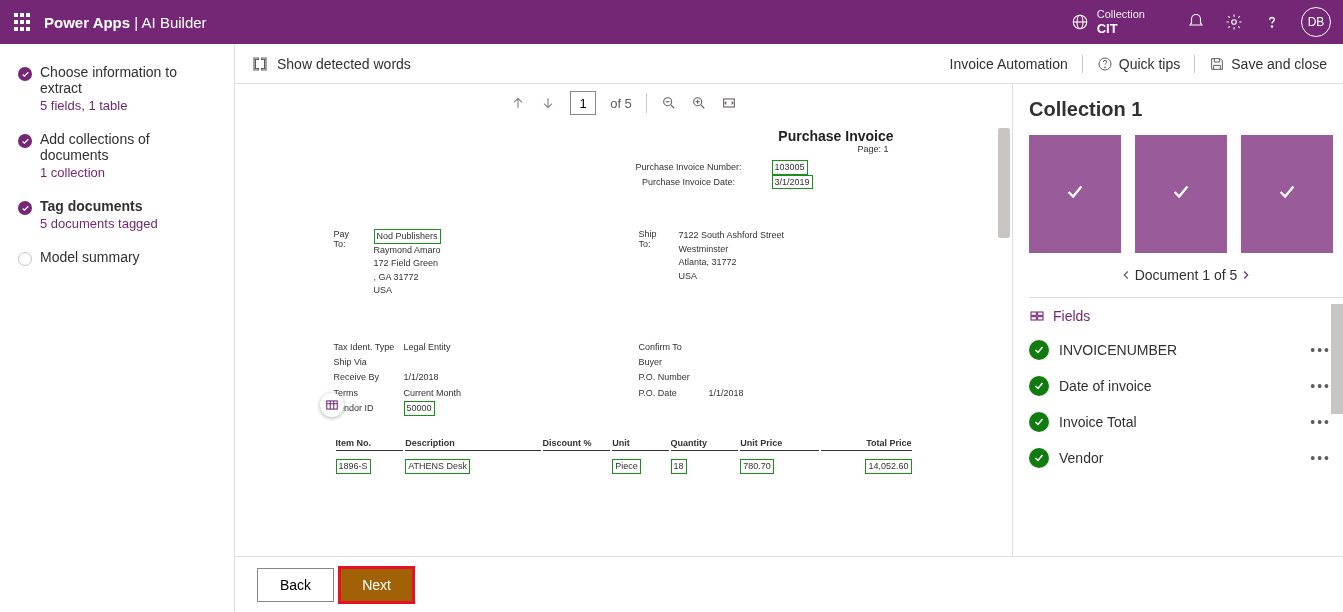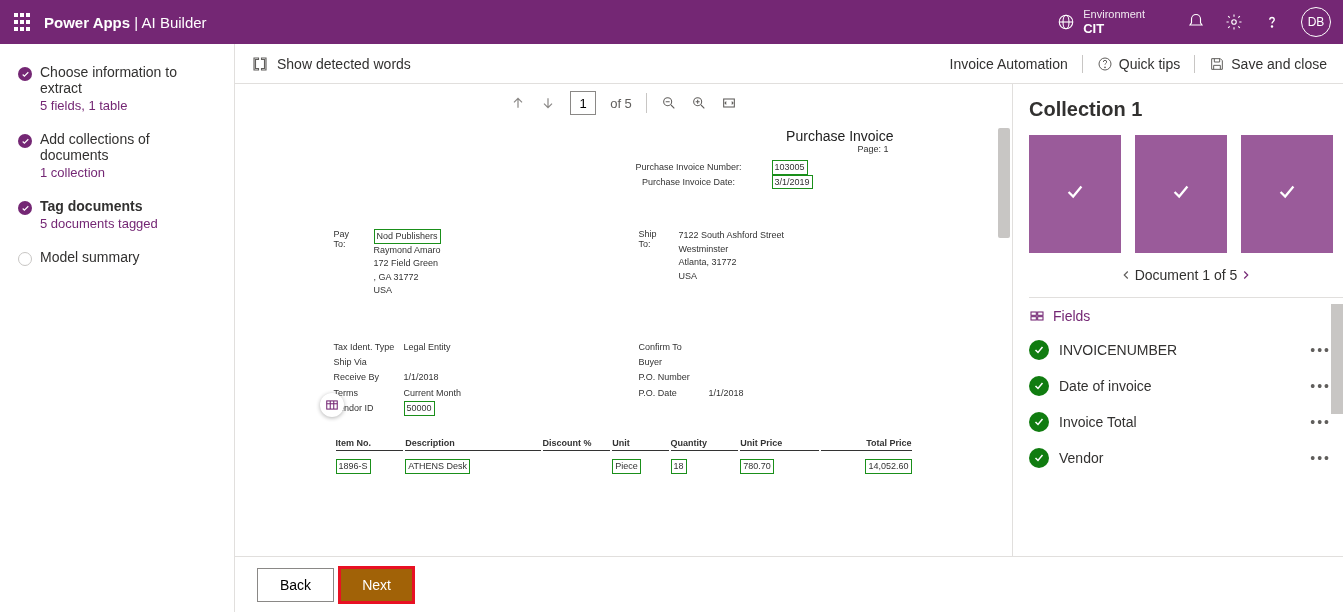--- a/index.html
+++ b/index.html
@@ -41,21 +41,21 @@
 
   .doc-area { flex:1; display:flex; min-height:0; }
   .viewer-col { flex:1; display:flex; flex-direction:column; min-width:0; border-right:1px solid #e1dfdd;}
   .viewer-tools { height:38px; display:flex; align-items:center; justify-content:center; gap:14px; color:#605e5c; font-size:13px; }
   .viewer-tools .page-input { width:26px; height:24px; border:1px solid #8a8886; text-align:center; font-size:13px;}
   .viewer-tools .sep { width:1px; height:20px; background:#c8c6c4; }
   .viewer-tools svg { width:16px; height:16px; }
   .viewer-canvas { flex:1; background:#fff; overflow:auto; display:flex; justify-content:center; padding:6px 10px 6px 10px; position:relative;}
   .scrollthumb { position:absolute; right:2px; top:6px; width:12px; height:110px; background:#c8c6c4; border-radius:2px;}
   .invoice { width:720px; background:#fff; font-size:9px; color:#333; padding:0 70px; position:relative; }
-  .inv-title { text-align:right; font-weight:400; font-size:14px; color:#222; margin-top:0px; padding-right:20px;}
+  .inv-title { text-align:right; font-weight:700; font-size:14px; color:#222; margin-top:0px; padding-right:20px;}
   .inv-page { text-align:right; font-size:9px; padding-right:25px;}
   .inv-meta { margin-top:6px; text-align:left; padding-left:290px; line-height:1.6;}
   .inv-meta-row { display:flex; gap:18px;text-align:center; }
   .inv-meta-row .k { width:130px; }
   .hl { border:1.5px solid #1a8f1a; padding:0 2px; display:inline-block; line-height:1.4;}
   .inv-cols { display:flex; margin-top:40px; gap:30px;}
   .inv-cols .col { flex:1; display:flex; gap:12px;}
   .inv-cols .lbl { width:28px; font-size:9px;}
   .inv-cols .body { font-size:9px; line-height:1.5;}
   .inv-info { margin-top:42px; display:flex; gap:30px;}
@@ -109,21 +109,21 @@
     <span>Power Apps</span><span class="brand-sub"> | </span><span class="brand-sub">AI Builder</span>
   </div>
   <div class="topbar-spacer"></div>
   <div class="env">
     <svg viewBox="0 0 24 24" fill="none" stroke="#fff" stroke-width="1.5" width="18" height="18">
         <circle cx="12" cy="12" r="9"></circle>
         <ellipse cx="12" cy="12" rx="4" ry="9"></ellipse>
         <path d="M3 12h18"></path>
       </svg>
     <div class="env-text">
-      <span class="env-label">Environment</span>
+      <span class="env-label">Collection</span>
       <span class="env-name">CIT</span>
     </div>
   </div>
   <div class="topbar-icons">
     <svg viewBox="0 0 24 24" fill="none" stroke="#fff" stroke-width="1.5">
         <path d="M6 8a6 6 0 1112 0v5l2 3H4l2-3V8z"></path>
       </svg>
     <svg viewBox="0 0 24 24" fill="none" stroke="#fff" stroke-width="1.5">
         <circle cx="12" cy="12" r="3"></circle>
         <path d="M12 2v3M12 19v3M4.2 4.2l2.1 2.1M17.7 17.7l2.1 2.1M2 12h3M19 12h3M4.2 19.8l2.1-2.1M17.7 6.3l2.1-2.1"></path>

